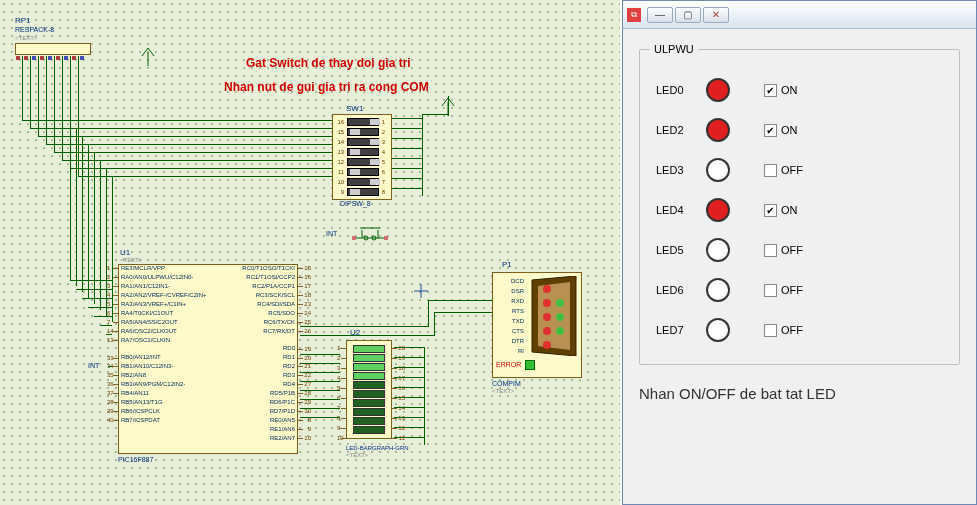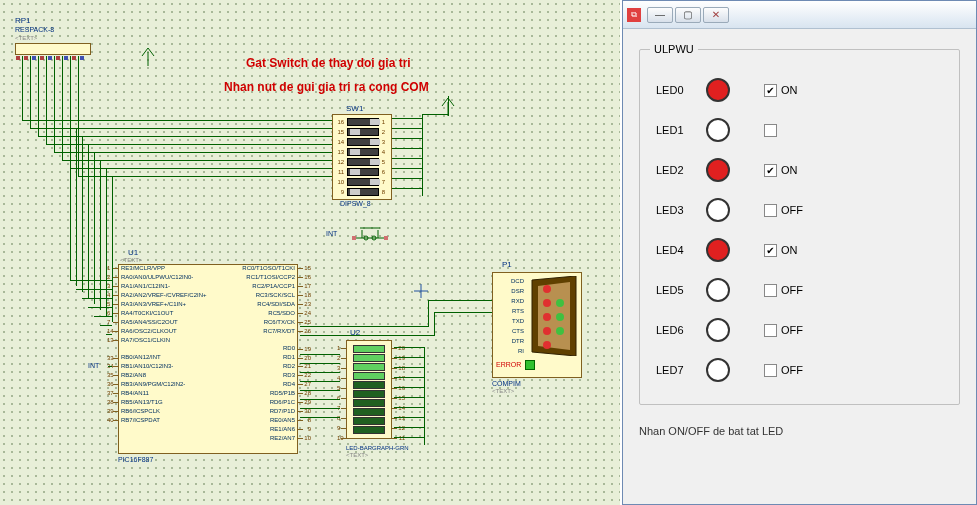--- a/index.html
+++ b/index.html
@@ -75,21 +75,21 @@
   display: flex; align-items: center; height: 40px;
 }
 .led-label { width: 50px; font-size: 11px; }
 .led-circle {
   width: 24px; height: 24px; border-radius: 50%; border: 2px solid #333; margin-right: 34px;
 }
 .led-on-red { background: #e02020; }
 .led-off { background: #fff; }
 .cb-wrap { display: flex; align-items: center; gap: 4px; }
 .cb { width: 13px; height: 13px; border: 1px solid #888; background: #fff; text-align: center; line-height: 11px; font-size: 10px; }
-.bottom-text { margin-top: 20px; font-size: 11px; color: #333; }
+.bottom-text { margin-top: 20px; font-size: 15px; color: #333; }
 
 
 .pushbtn { position: absolute; }
 </style>
 </head>
 <body>
 
 <div class="schematic">
 
   <div class="red-text" style="left:224px; top:80px;">Nhan nut de gui gia tri ra cong COM</div>
@@ -192,21 +192,21 @@
       <line x1="6" y1="14" x2="34" y2="14" stroke="#006000"></line>
       <line x1="12" y1="14" x2="12" y2="6" stroke="#006000"></line>
       <line x1="28" y1="14" x2="28" y2="6" stroke="#006000"></line>
       <line x1="10" y1="4" x2="30" y2="4" stroke="#006000"></line>
       <circle cx="16" cy="14" r="2" fill="none" stroke="#006000"></circle>
       <circle cx="24" cy="14" r="2" fill="none" stroke="#006000"></circle>
     </svg>
   </div>
   <div style="position:absolute; left:326px; top:230px; font-size:7px; color:#003080;">INT</div>
 
-  <div style="position:absolute; left:128px; top:248px;" class="ref">U1</div>
+  <div style="position:absolute; left:120px; top:248px;" class="ref">U1</div>
   <div style="position:absolute; left:120px; top:257px; font-size:6px; color:#888;">&lt;TEXT&gt;</div>
   <div class="chip" style="left:118px; top:264px; width:180px; height:190px;">
     <div id="u1-inner" style="position:relative; height:100%;">
         <div class="chip-row" style="height: 8.95238px;">
           <span class="pin-name">RE3/MCLR/VPP</span>
           <span class="pin-name" style="text-align:right;">RC0/T1OSO/T1CKI</span>
         </div>
         <div style="position: absolute; left: -12px; top: 0px; font-size: 6px; color: rgb(112, 64, 0);">1</div>
         <div style="position: absolute; left: -6px; top: 3px; width: 6px; height: 1px; background: rgb(128, 96, 32);"></div>
         <div style="position: absolute; right: -14px; top: 0px; font-size: 6px; color: rgb(112, 64, 0);">15</div>
@@ -567,28 +567,20 @@
       <div id="led-rows">
           <div class="led-row">
     <div class="led-label">LED0</div>
     <div class="led-circle led-on-red"></div>
     <label class="cb-wrap">
       <span class="cb">✔</span>
       <span>ON</span>
     </label>
           </div>
           <div class="led-row">
-    <div class="led-label">LED1</div>
-    <div class="led-circle led-off"></div>
-    <label class="cb-wrap">
-      <span class="cb"></span>
-      <span></span>
-    </label>
-          </div>
-          <div class="led-row">
     <div class="led-label">LED2</div>
     <div class="led-circle led-on-red"></div>
     <label class="cb-wrap">
       <span class="cb">✔</span>
       <span>ON</span>
     </label>
           </div>
           <div class="led-row">
     <div class="led-label">LED3</div>
     <div class="led-circle led-off"></div>

